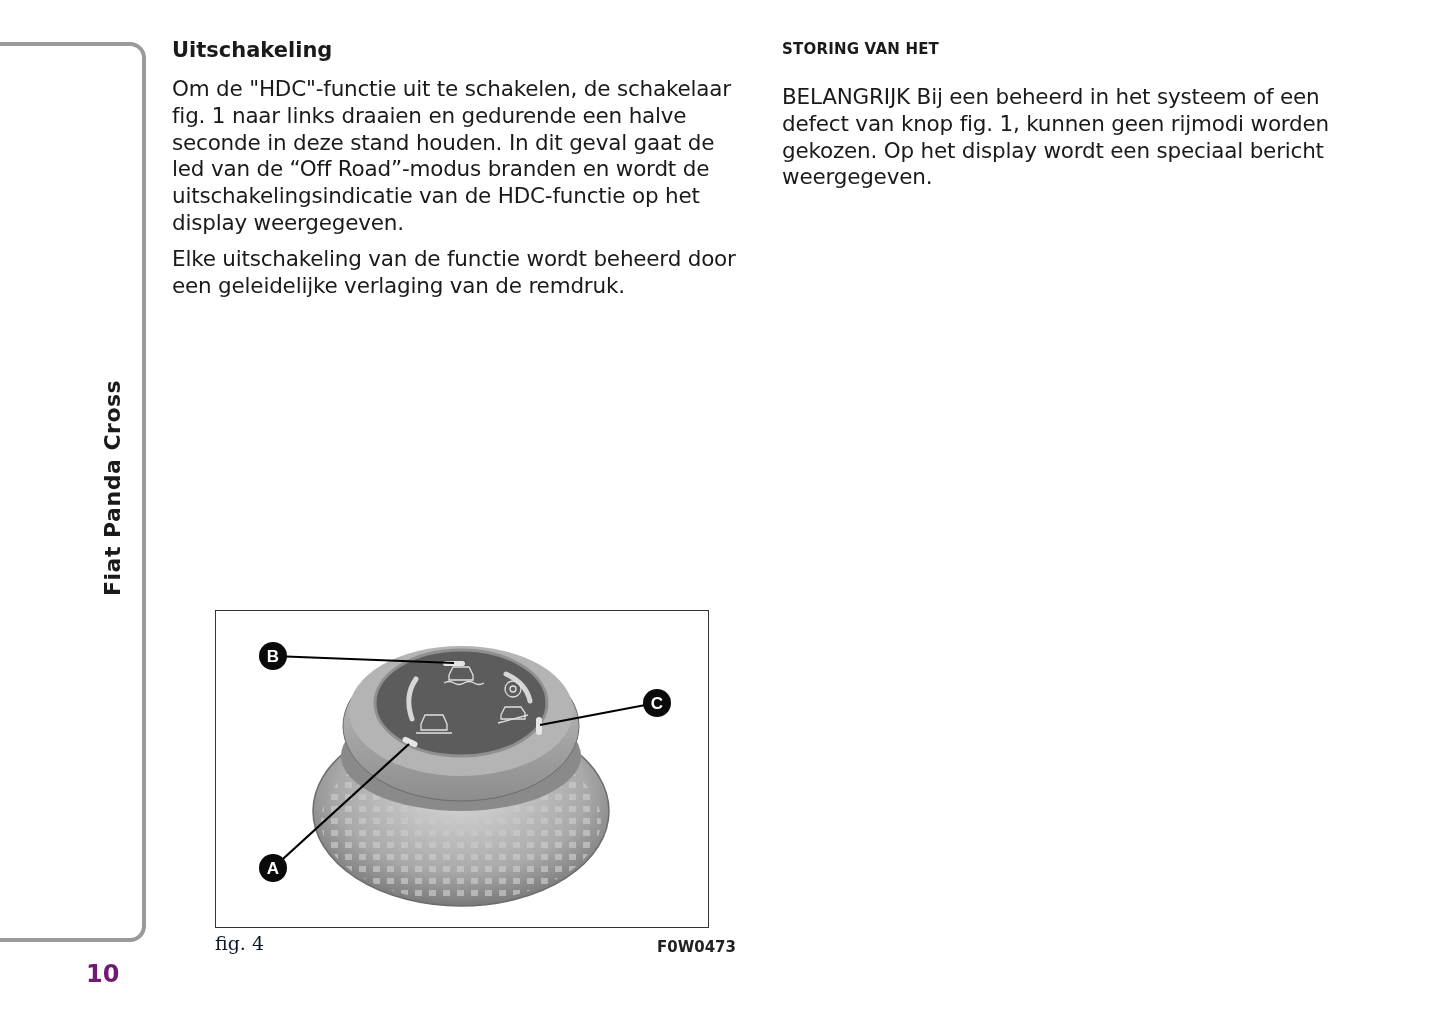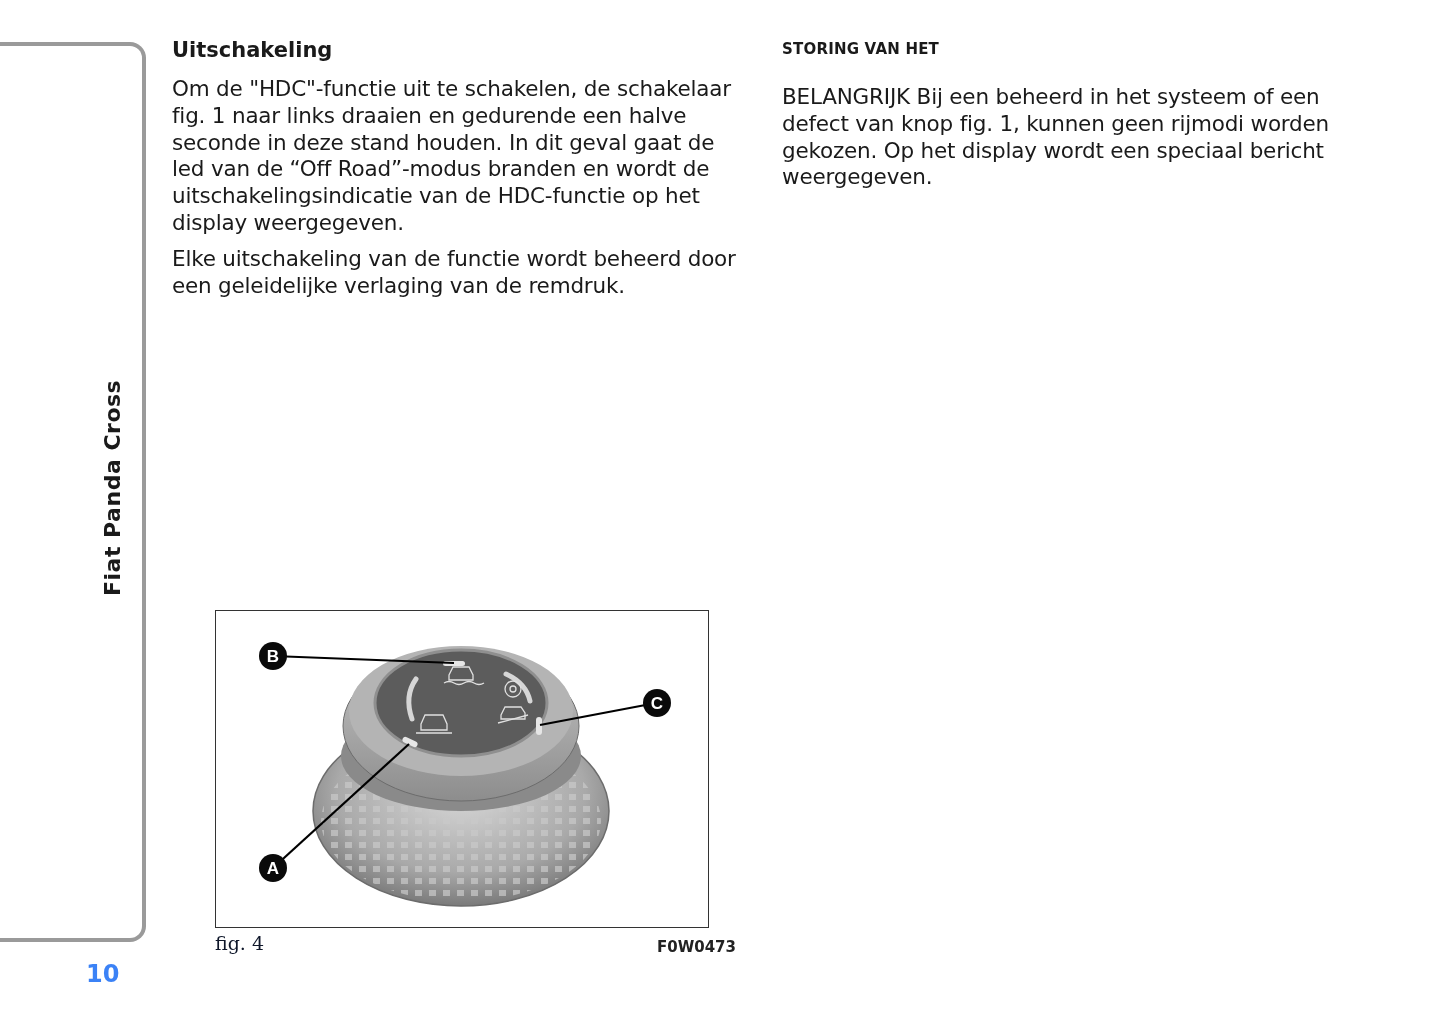--- a/index.html
+++ b/index.html
@@ -2,21 +2,21 @@
 <html><head>
 <meta charset="utf-8">
 <style>
   html, body { margin:0; padding:0; background:#ffffff; }
   body { width:1445px; height:1019px; position:relative; overflow:hidden;
          font-family:"DejaVu Sans", sans-serif; color:#1a1a1a; }
   .side-frame { position:absolute; left:-10px; top:42px; width:156px; height:900px;
          border:4px solid #9a9a9a; border-left:none; border-radius:0 16px 16px 0; box-sizing:border-box; }
   .side-title { position:absolute; left:100px; top:596px; transform-origin:left top; transform:rotate(-90deg);
          font-weight:bold; font-size:22px; letter-spacing:0.5px; white-space:nowrap; color:#1a1a1a; }
-  .page-num { position:absolute; left:86px; top:960px; font-size:24px; font-weight:bold; color:#3b82f6; }
+  .page-num { position:absolute; left:86px; top:960px; font-size:24px; font-weight:bold; color:#701a75; }
   .col-left { position:absolute; left:172px; top:36px; width:580px; }
   .col-right { position:absolute; left:782px; top:36px; width:600px; }
   h2.sub { margin:0 0 12px 0; font-size:21px; font-weight:bold; line-height:28px; }
   h2.caps { margin:0 0 22px 0; font-size:15px; font-weight:bold; line-height:26px; letter-spacing:0.2px; }
   p { margin:0 0 9px 0; font-size:21.5px; line-height:26.8px; letter-spacing:-0.2px; }
   .right p { margin-bottom:21px; }
   .figure { position:absolute; left:215px; top:610px; width:494px; height:318px; border:1.5px solid #333; box-sizing:border-box; background:#fff; }
   .fig-label { position:absolute; left:215px; top:932px; font-size:19px; font-family:"DejaVu Serif", serif; color:#0f172a; }
   .fig-code { position:absolute; left:657px; top:938px; font-size:15px; font-weight:bold; color:#222; }
   svg text { font-family:"Liberation Sans", sans-serif; }

